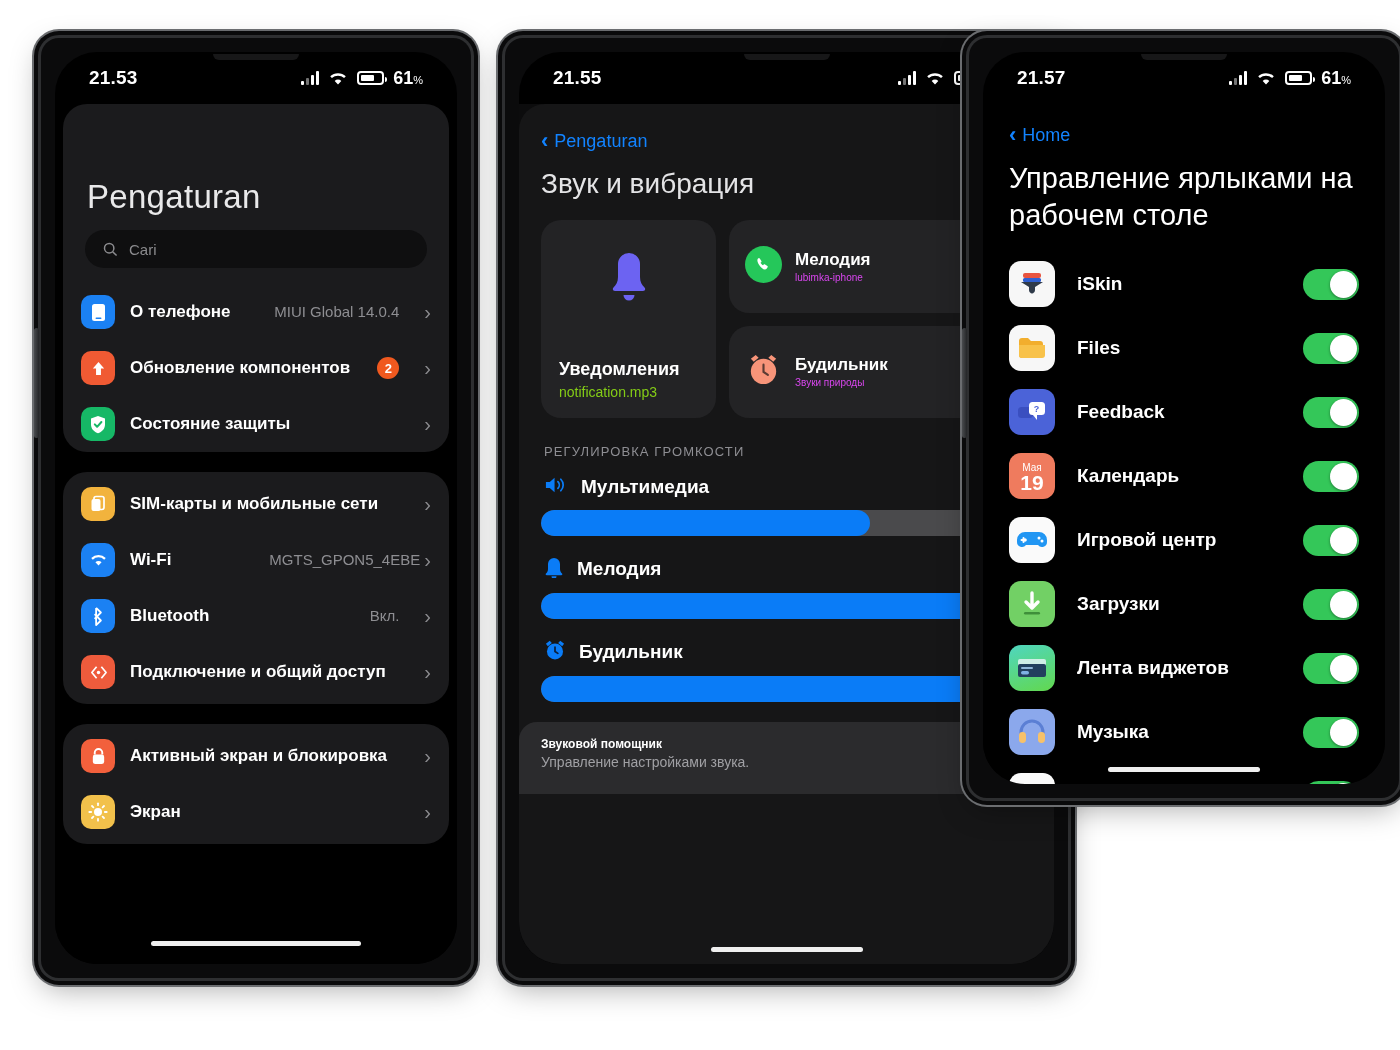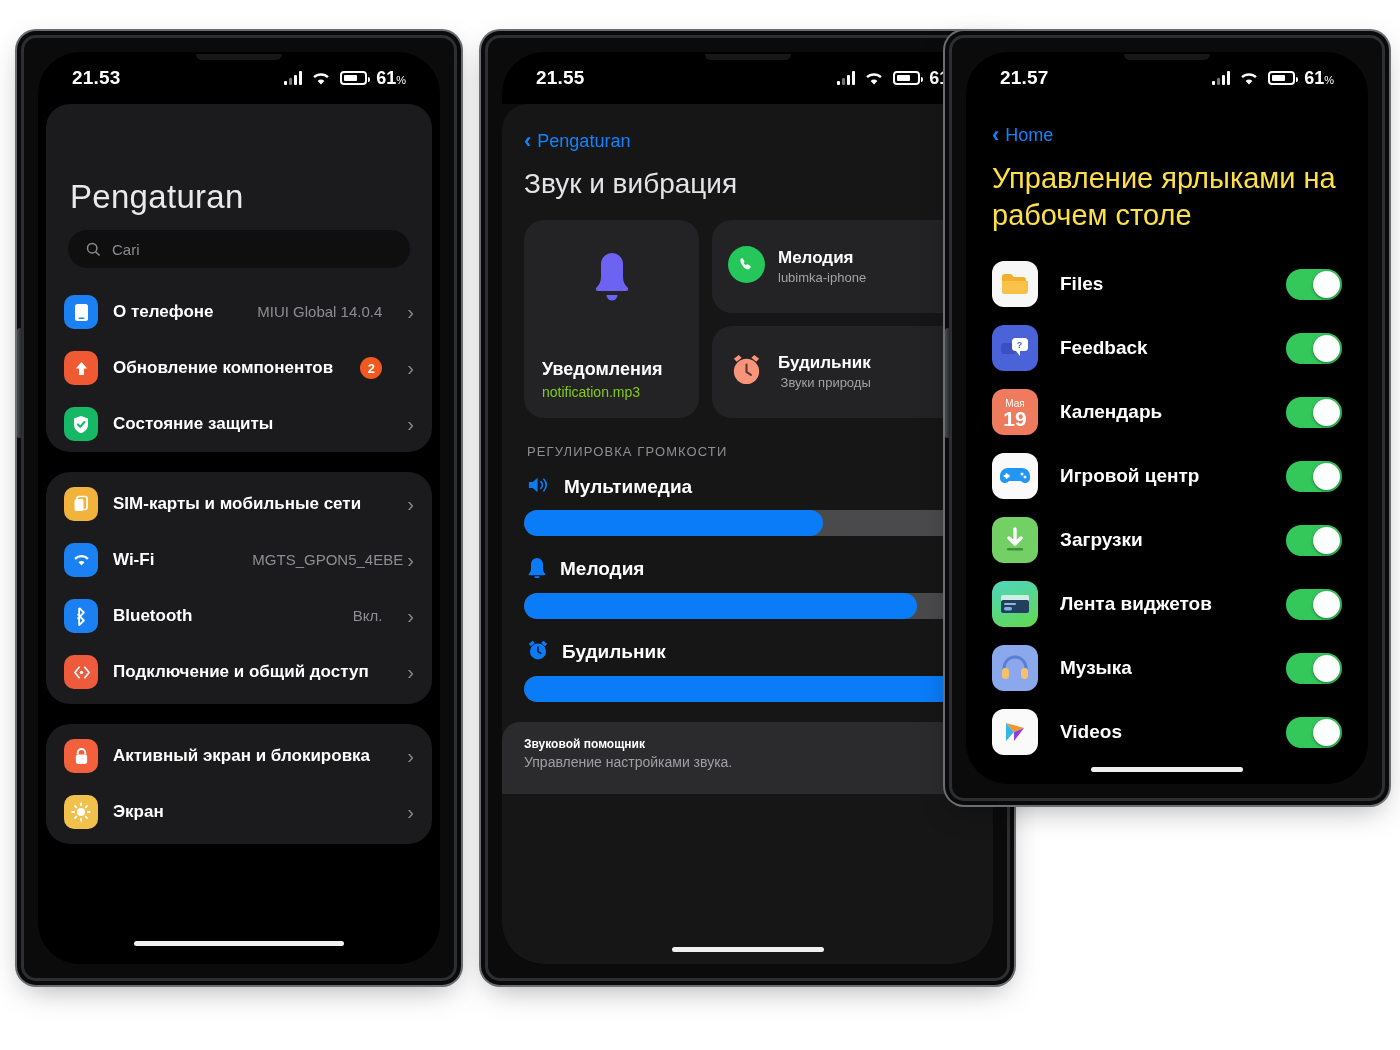--- a/index.html
+++ b/index.html
@@ -1,21 +1,21 @@
 <!DOCTYPE html>
 <html><head>
 <meta charset="utf-8">
 <style>
   html,body{margin:0;padding:0;background:#ffffff;}
   body{width:1400px;height:1050px;overflow:hidden;font-family:"Liberation Sans",sans-serif;}
   .stage{position:relative;width:1400px;height:1050px;background:#fff;}
 
   
-  .phone{position:absolute;border-radius:12px;background:#0b0b0c;
-         box-shadow:0 0 0 3px #2e2f31, 0 0 0 7px #0a0a0b, 0 0 0 9px #6b6d70, 0 10px 30px rgba(0,0,0,.35);}
+  .phone{position:absolute;border-radius:18px;background:#0b0b0c;
+         box-shadow:0 0 0 3px #2e2f31, 0 0 0 7px #0a0a0b, 0 0 0 9px #6b6d70, 0 10px 30px rgba(0,0,0,.35);margin-left:17px;}
   .screen{position:absolute;inset:14px;border-radius:42px;background:#000;overflow:hidden;}
   .notch{position:absolute;top:2px;left:50%;transform:translateX(-50%);width:86px;height:6px;
          border-radius:0 0 6px 6px;background:#171718;}
   .sidebtn{position:absolute;width:5px;border-radius:3px;background:linear-gradient(90deg,#4a4c4f,#242527);}
 
   
   .statusbar{position:absolute;top:0;left:0;right:0;height:52px;display:flex;align-items:center;
              justify-content:space-between;padding:0 34px;box-sizing:border-box;color:#fff;}
   .sb-time{font-size:19px;font-weight:700;letter-spacing:.2px;}
   .sb-right{display:flex;align-items:center;gap:9px;}
@@ -61,37 +61,37 @@
   .backlink .arrow{font-size:22px;font-weight:700;line-height:1;}
   .p2 h1{margin:16px 0 20px;color:#e4e4e6;font-size:28px;font-weight:400;}
   .sgrid{display:flex;gap:13px;}
   .bigtile{flex:0 0 175px;background:#232325;border-radius:20px;padding:18px;box-sizing:border-box;height:198px;
            display:flex;flex-direction:column;justify-content:space-between;}
   .bigtile .ttl{color:#fff;font-size:18px;font-weight:700;}
   .bigtile .sub{color:#84cc16;font-size:14px;margin-top:4px;}
   .smallcol{flex:1;display:flex;flex-direction:column;gap:13px;}
   .smalltile{flex:1;background:#232325;border-radius:20px;padding:0 16px;display:flex;align-items:center;gap:13px;}
   .smalltile .ttl{color:#fff;font-size:17px;font-weight:700;}
-  .smalltile .sub{color:#a3a3a3;font-size:13px;margin-top:2px;text-align:right;}
+  .smalltile .sub{color:#d946ef;font-size:10px;margin-top:2px;}
   .seclabel{color:#8e8e93;font-size:13px;letter-spacing:1.1px;margin:26px 0 16px 3px;}
   .slider-row{margin-bottom:20px;}
   .slider-head{display:flex;align-items:center;gap:13px;margin-bottom:11px;padding-left:3px;}
   .slider-head .lab{color:#fff;font-size:19px;font-weight:700;}
   .track{height:26px;border-radius:13px;background:#4a4a4c;overflow:hidden;}
   .fill{height:100%;border-radius:13px;background:#0a7cf7;}
   .bottomcard{background:#2b2b2d;border-radius:18px 18px 0 0;margin:8px -22px 0;padding:15px 22px 24px;
               display:flex;align-items:center;}
   .bottomcard .tx{flex:1;}
   .bottomcard .ttl{color:#fff;font-size:12px;font-weight:700;}
   .bottomcard .sub{color:#a0a0a4;font-size:14px;margin-top:3px;}
 
   
   .p3 .page{background:#000;padding:0 26px;box-sizing:border-box;}
   .p3 .backlink{margin-top:20px;}
-  .p3 h1{margin:14px 0 18px;color:#fde047;font-size:29px;font-weight:400;line-height:1.28;}
+  .p3 h1{margin:14px 0 18px;color:#ffffff;font-size:29px;font-weight:400;line-height:1.28;}
   .arow{display:flex;align-items:center;gap:22px;padding:9px 0;}
   .aicon{width:46px;height:46px;border-radius:12px;flex:0 0 46px;display:flex;align-items:center;justify-content:center;overflow:hidden;}
   .aname{flex:1;color:#fff;font-size:19px;font-weight:700;}
   .toggle{width:56px;height:31px;border-radius:16px;background:#34c759;position:relative;flex:0 0 56px;}
   .toggle i{position:absolute;top:2px;right:2px;width:27px;height:27px;border-radius:14px;background:#fff;
             box-shadow:0 1px 3px rgba(0,0,0,.4);display:block;}
 </style>
 </head>
 <body>
 
@@ -244,21 +244,21 @@
             <span class="chev">›</span>
           </div>
         </div>
 
         <div class="fade-mask"></div>
       </div>
       <div class="home-ind" style="width:210px;bottom:18px;"></div>
     </div>
   </div>
 
-  <div class="phone p2" style="left:488px;top:38px;width:519px;height:940px;">
+  <div class="phone p2" style="left:488px;top:38px;width:519px;height:940px;padding-left:44px;">
     <div class="sidebtn" style="right:-7px;top:290px;height:110px;"></div>
     <div class="screen">
       <div class="notch"></div>
 
       <div class="statusbar">
         <div class="sb-time">21.55</div>
         <div class="sb-right">
           <span class="sig">
               <i></i>
               <i></i>
@@ -417,20 +417,34 @@
         </div>
       </div>
 
       <div class="page">
         <div class="backlink">
           <span class="arrow">‹</span>
           <span>Home</span>
         </div>
         <h1>Управление ярлыками на рабочем столе</h1>
 
+        <div class="arow">
+          <span class="aicon" style="background:#f7f7f7;">
+            <svg width="32" height="32" viewBox="0 0 32 32">
+                <rect x="7" y="5" width="18" height="5" rx="2" fill="#e8543f"></rect>
+                <rect x="7" y="10" width="18" height="4" rx="1.5" fill="#2f5fd0"></rect>
+                <path d="M5 14h22l-8 5v3a3 3 0 0 1-6 0v-3z" fill="#2f3a49"></path>
+                <circle cx="16" cy="24" r="1.6" fill="#2f3a49"></circle>
+              </svg>
+          </span>
+          <span class="aname">iSkin</span>
+          <span class="toggle">
+              <i></i>
+            </span>
+        </div>
 
         <div class="arow">
           <span class="aicon" style="background:#f7f7f7;">
             <svg width="32" height="30" viewBox="0 0 32 30">
                 <path d="M3 8a3 3 0 0 1 3-3h6l3 3h9a3 3 0 0 1 3 3v11a3 3 0 0 1-3 3H6a3 3 0 0 1-3-3z" fill="#f2ae2d"></path>
                 <path d="M3 12h26v10a3 3 0 0 1-3 3H6a3 3 0 0 1-3-3z" fill="#f8c24a"></path>
               </svg>
           </span>
           <span class="aname">Files</span>
           <span class="toggle">

